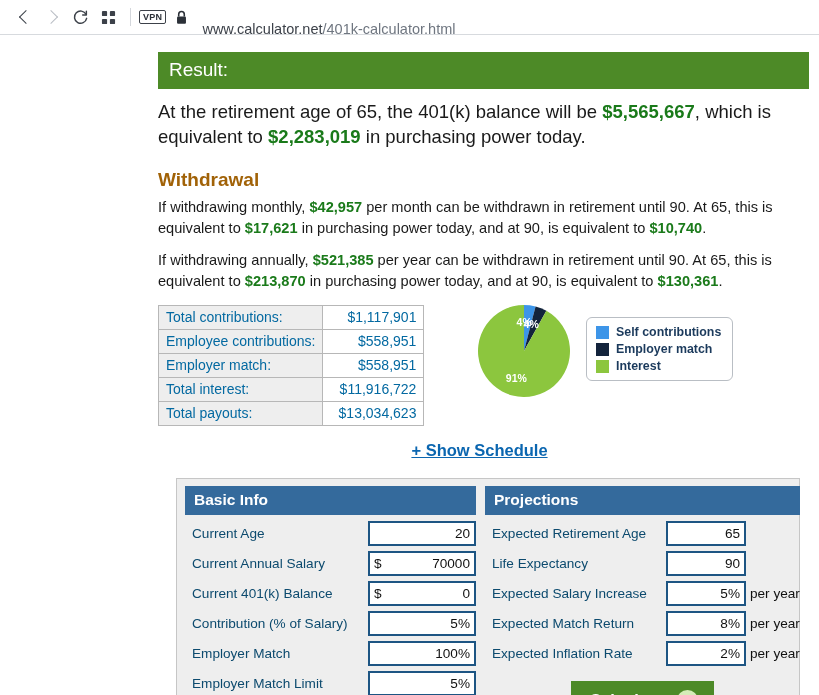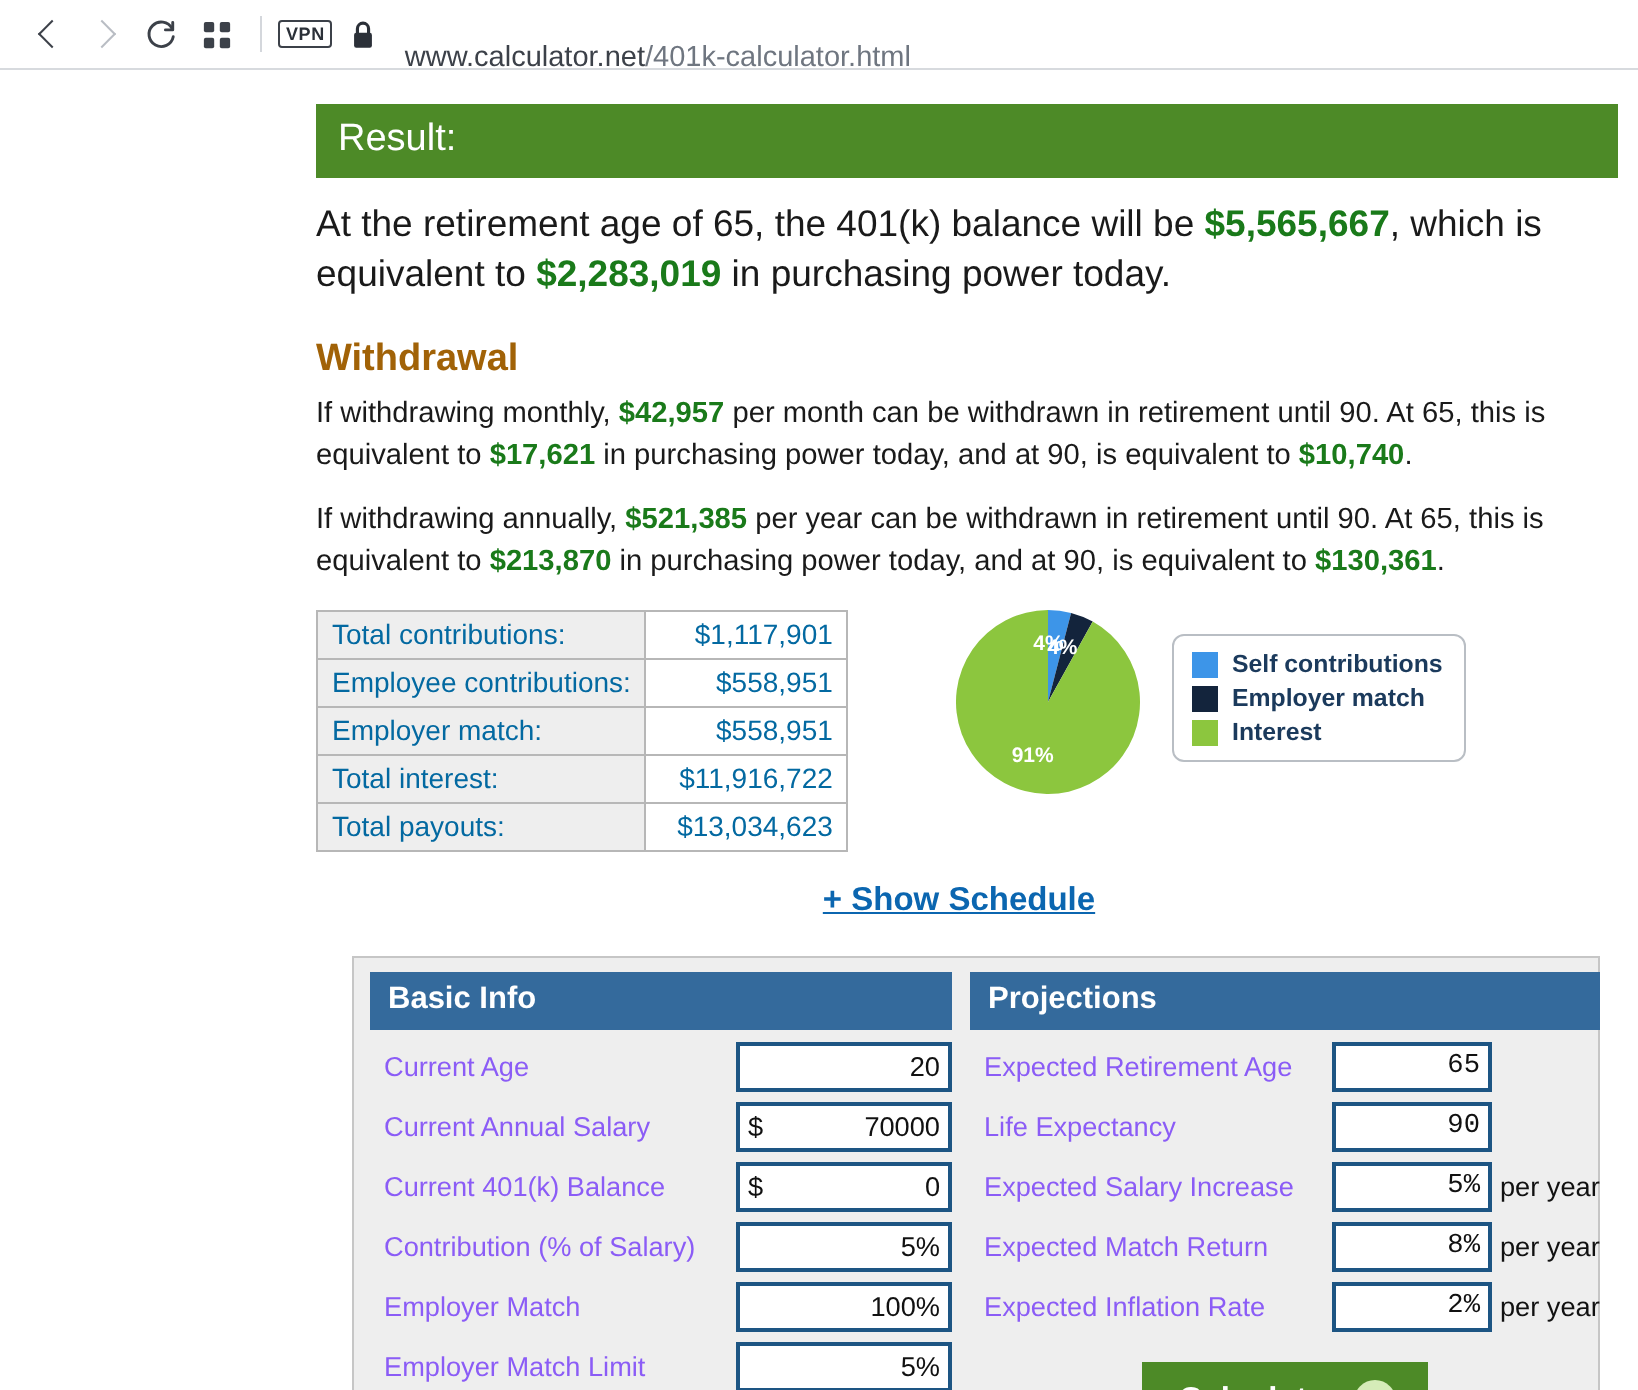--- a/index.html
+++ b/index.html
@@ -204,38 +204,38 @@
     padding: 5px 0 6px 9px;
     margin-bottom: 3px;
   }
   .frow {
     display: flex;
     align-items: center;
     height: 30px;
   }
   .flabel {
     font-size: 13.6px;
-    color: #8b5cf6;
+    color: #0c4a6e;
     white-space: nowrap;
     padding-left: 7px;
   }
   .panel.left .flabel { width: 176px; }
   .panel.right .flabel { width: 174px; }
   .finput {
     border: 2px solid #1d5583;
     background: #ffffff;
     height: 21px;
     display: flex;
     align-items: center;
     font-size: 13.6px;
     color: #111;
     box-sizing: content-box;
   }
   .panel.left .finput { width: 104px; }
-  .panel.right .finput { width: 76px; font-family: Liberation Mono, monospace; }
+  .panel.right .finput { width: 76px; }
   .finput .prefix {
     padding-left: 4px;
     flex: 0 0 auto;
   }
   .finput .val {
     flex: 1 1 auto;
     text-align: right;
     padding-right: 4px;
   }
   .suffix {

